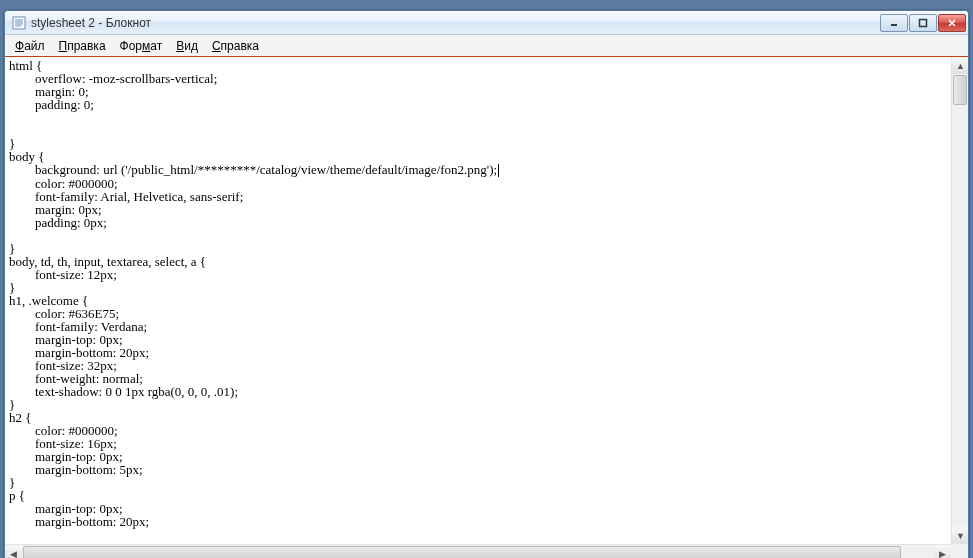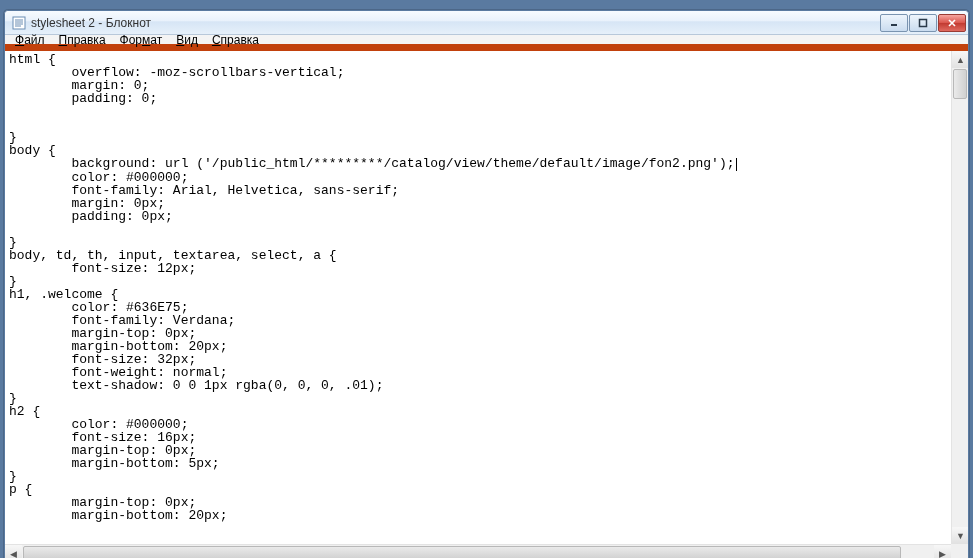--- a/index.html
+++ b/index.html
@@ -54,23 +54,23 @@
     font-size: 10px;
     color: #2a3a4a;
   }
   .winbtn + .winbtn { margin-left: 1px; }
   .winbtn.close {
     background: linear-gradient(to bottom, #f7a6a0, #d9534a 50%, #c13a31 51%, #e06a60);
     color: #fff;
     border-color: #9a3b34;
   }
   .menubar {
-    height: 16px;
+    height: 22px;
     background: #f4f4f4;
-    border-bottom: 7px solid #c2410c;
+    border-bottom: 1px solid #c2410c;
     display: flex;
     align-items: center;
     padding: 0 4px;
     gap: 2px;
   }
   .menuitem {
     padding: 2px 6px;
     color: #000;
     cursor: default;
   }
@@ -78,21 +78,21 @@
   .client {
     flex: 1;
     position: relative;
     background: #fff;
     overflow: hidden;
   }
   .editor {
     position: absolute;
     left: 0; top: 0; right: 17px; bottom: 17px;
     padding: 2px 4px 2px 4px;
-    font-family: Liberation Mono, monospace;
+    font-family: Liberation Serif, serif;
     font-size: 13px;
     line-height: 13px;
     white-space: pre;
     color: #000;
     overflow: hidden;
   }
   .vscroll {
     position: absolute;
     right: 0; top: 0; bottom: 17px;
     width: 17px;

